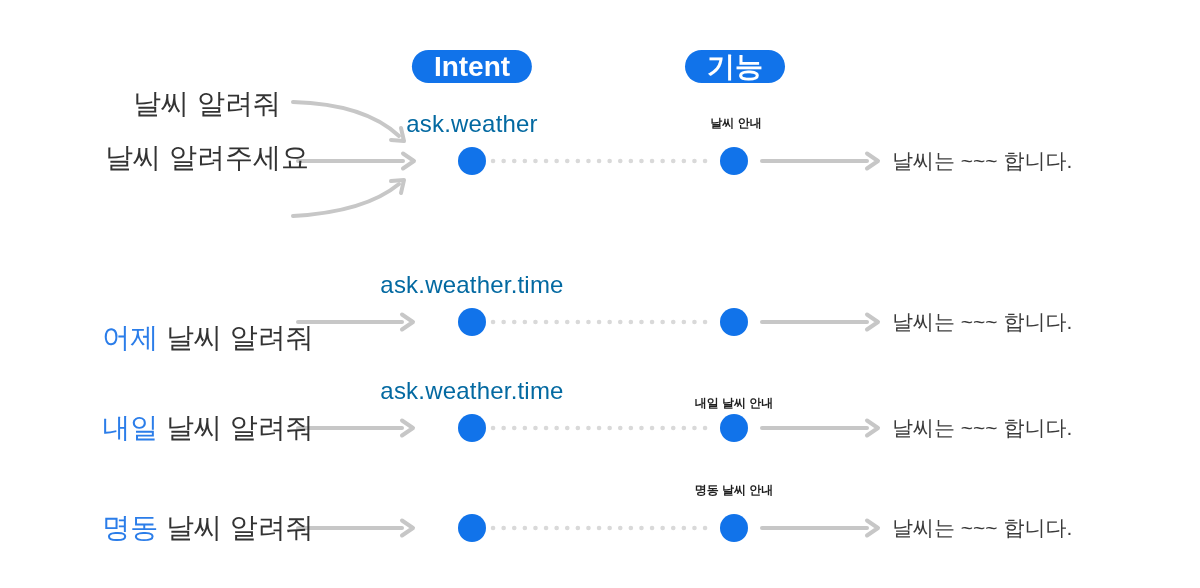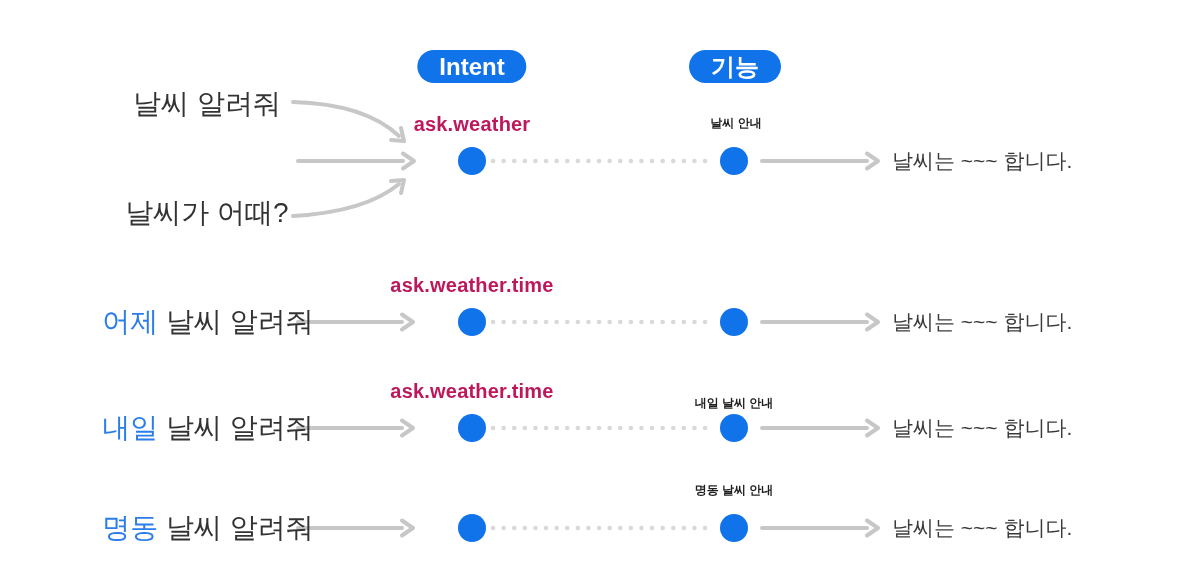--- a/index.html
+++ b/index.html
@@ -12,26 +12,26 @@
   html,body{margin:0;padding:0;background:#ffffff;}
   .canvas{
     position:relative;width:1200px;height:588px;background:#ffffff;overflow:hidden;
     font-family:"Liberation Sans","DejaVu Sans",sans-serif;color:var(--text);
   }
   .abs{position:absolute;white-space:nowrap;}
   .center{transform:translate(-50%,-50%);}
   .vcenter{transform:translateY(-50%);}
   .badge{
     height:33px;line-height:33px;padding:0 22px;border-radius:17px;
-    background:var(--accent);color:#ffffff;font-size:24px;font-weight:700;
+    background:var(--accent);color:#ffffff;font-size:28px;font-weight:700;
     transform:translateX(-50%);text-align:center;
   }
   .utterance{font-size:28px;font-weight:500;color:#333333;}
   .utterance .hl{color:var(--highlight);}
-  .intent-label{font-size:20px;font-weight:700;color:#be185d;letter-spacing:.2px;}
+  .intent-label{font-size:24px;font-weight:400;color:#0369a1;letter-spacing:.2px;}
   .func-label{font-size:12px;font-weight:700;color:#1f1f1f;}
   .response{font-size:21px;font-weight:500;color:#3a3a3a;}
   svg{position:absolute;left:0;top:0;}
 </style>
 </head>
 <body>
 
 <div class="canvas">
 
   <div class="abs badge" style="left:472px;top:50px;">Intent</div>
@@ -77,26 +77,26 @@
       <circle cx="472" cy="322" r="14" fill="#1173ea"></circle>
       <circle cx="734" cy="322" r="14" fill="#1173ea"></circle>
       <circle cx="472" cy="428" r="14" fill="#1173ea"></circle>
       <circle cx="734" cy="428" r="14" fill="#1173ea"></circle>
       <circle cx="472" cy="528" r="14" fill="#1173ea"></circle>
       <circle cx="734" cy="528" r="14" fill="#1173ea"></circle>
     </g>
   </svg>
 
   <div class="abs center utterance" style="left:207px;top:104px;">날씨 알려줘</div>
-  <div class="abs center utterance" style="left:207px;top:213px;">날씨가 어때?</div>
+  <div class="abs center utterance" style="left:207px;top:158px;">날씨 알려주세요</div>
   <div class="abs center intent-label" style="left:472px;top:124px;">ask.weather</div>
   <div class="abs center func-label" style="left:736px;top:123px;">날씨 안내</div>
   <div class="abs vcenter response" style="left:892px;top:161px;">날씨는 ~~~ 합니다.</div>
 
-  <div class="abs center utterance" style="left:208px;top:322px;">
+  <div class="abs center utterance" style="left:208px;top:338px;">
     <span class="hl">어제</span>
     <span>날씨 알려줘</span>
   </div>
   <div class="abs center intent-label" style="left:472px;top:285px;">ask.weather.time</div>
   <div class="abs vcenter response" style="left:892px;top:322px;">날씨는 ~~~ 합니다.</div>
 
   <div class="abs center utterance" style="left:208px;top:428px;">
     <span class="hl">내일</span>
     <span>날씨 알려줘</span>
   </div>

